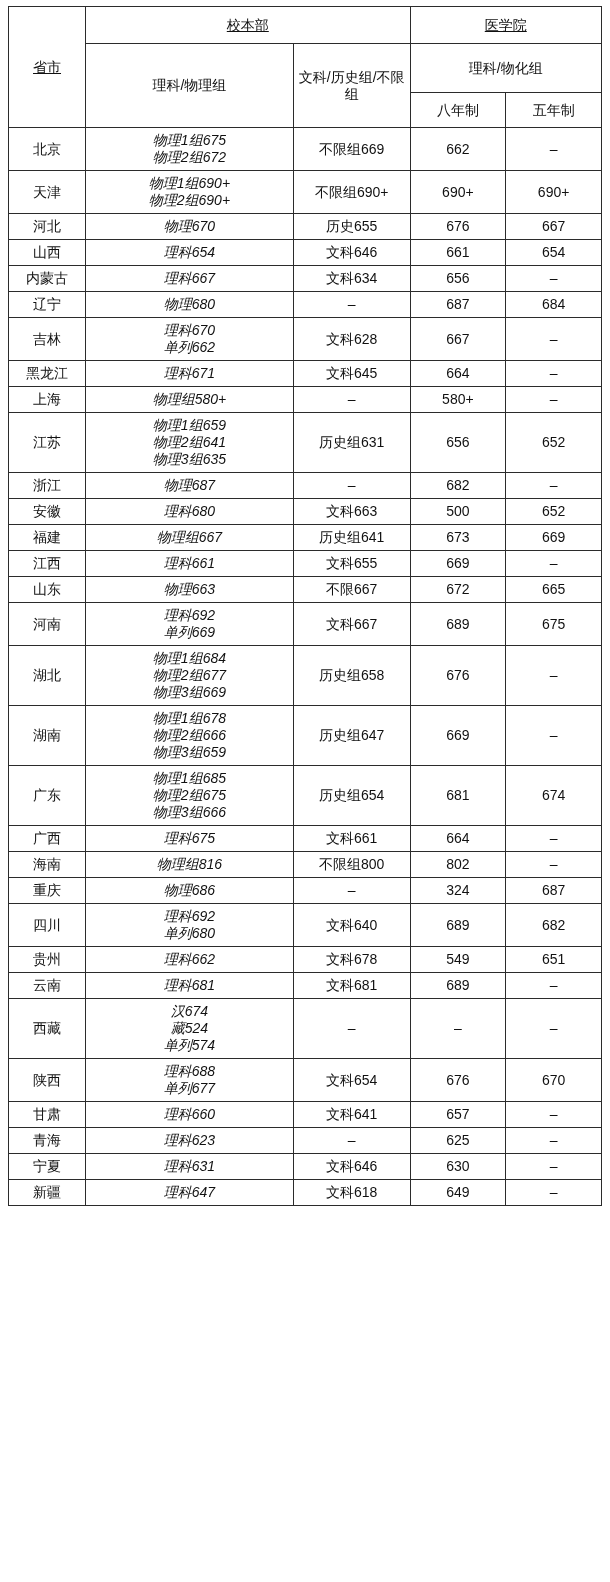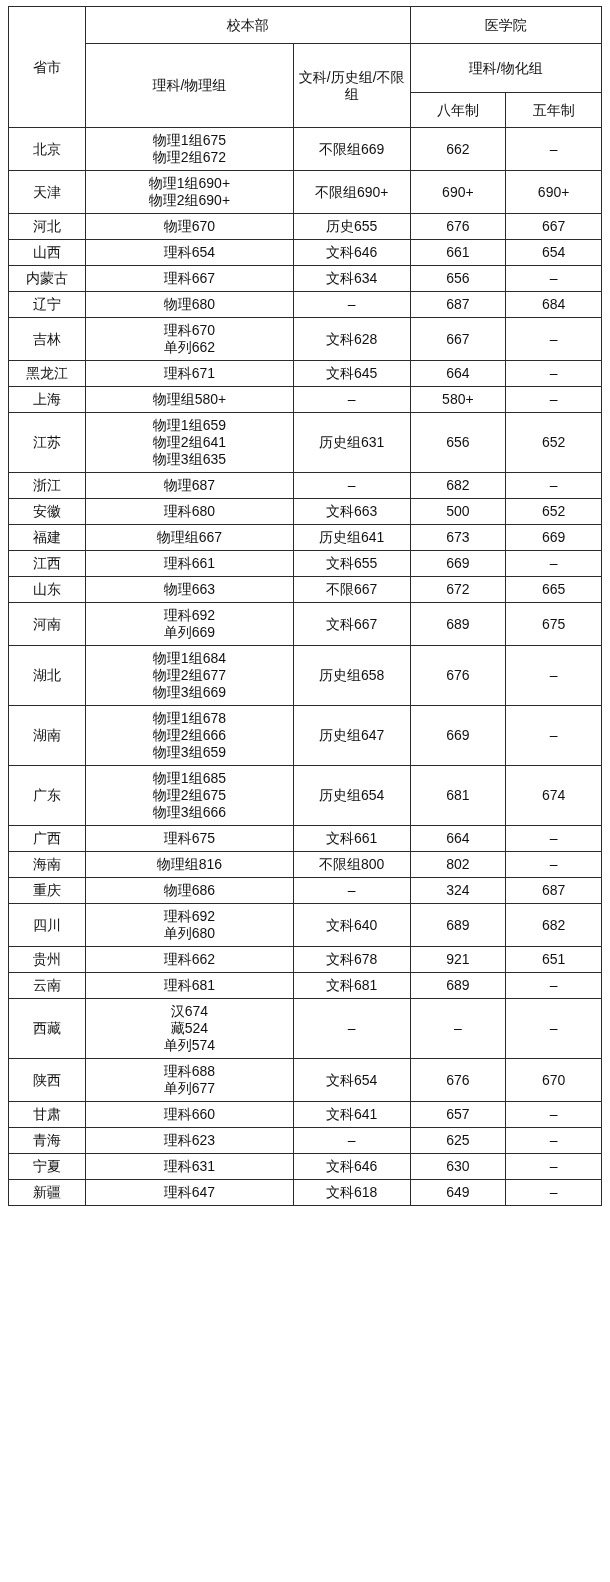--- a/index.html
+++ b/index.html
@@ -33,30 +33,31 @@
     line-height: 17px;
     padding: 4px 2px;
     color: #111111;
   }
   col.c-prov { width: 66px; }
   col.c-sci  { width: 178px; }
   col.c-art  { width: 100px; }
   col.c-eight { width: 82px; }
   col.c-five  { width: 82px; }
 
-  .hdr-top td { font-size: 14.5px; height: 28px; }
+  .hdr-top td { font-size: 14.5px; height: 28px; text-decoration: underline; }
   .hdr-mid td { font-size: 14.5px; height: 40px; }
   .hdr-bot td { font-size: 14.5px; height: 26px; }
 
   .prov-cell {
     font-size: 14.5px;
   }
   .multi {
     white-space: pre-line;
     line-height: 18px;
+    font-style: italic;
   }
   .dash {
     font-size: 14px;
   }
   .art-narrow {
     font-size: 14px;
     line-height: 17px;
     margin-left: 20px;
   }
 </style>
@@ -259,21 +260,21 @@
         <td class="multi">理科692
 单列680</td>
         <td>文科640</td>
         <td>689</td>
         <td>682</td>
       </tr>
       <tr>
         <td class="prov-cell">贵州</td>
         <td class="multi">理科662</td>
         <td>文科678</td>
-        <td>921</td>
+        <td>549</td>
         <td>651</td>
       </tr>
       <tr>
         <td class="prov-cell">云南</td>
         <td class="multi">理科681</td>
         <td>文科681</td>
         <td>689</td>
         <td class="dash">–</td>
       </tr>
       <tr>

